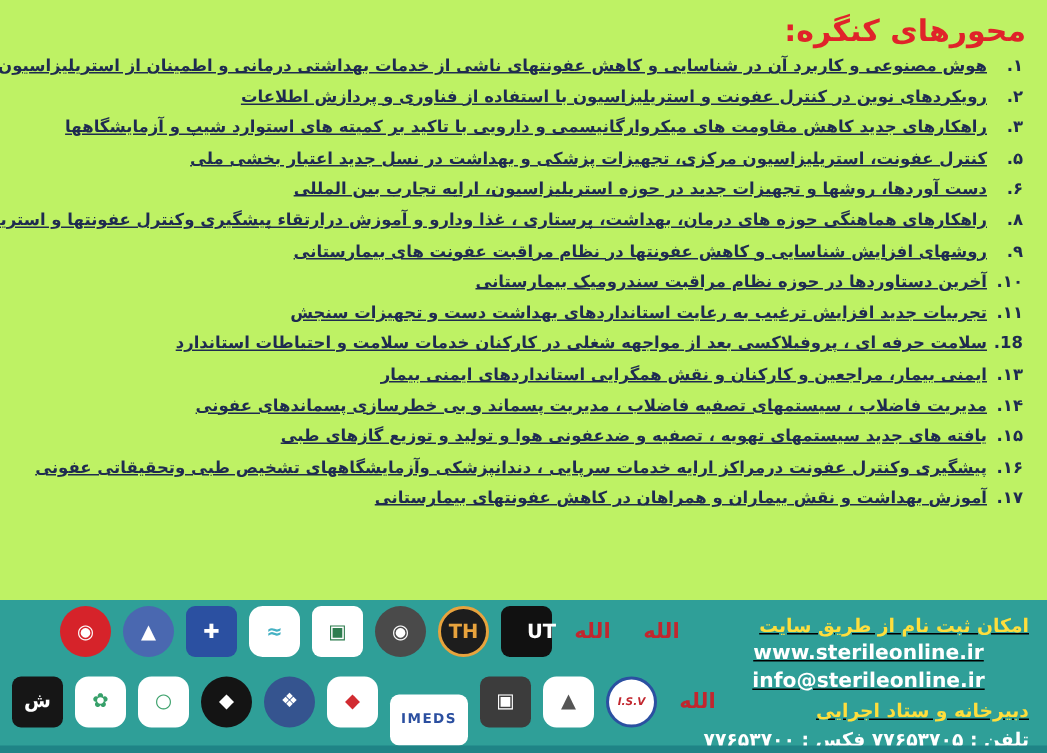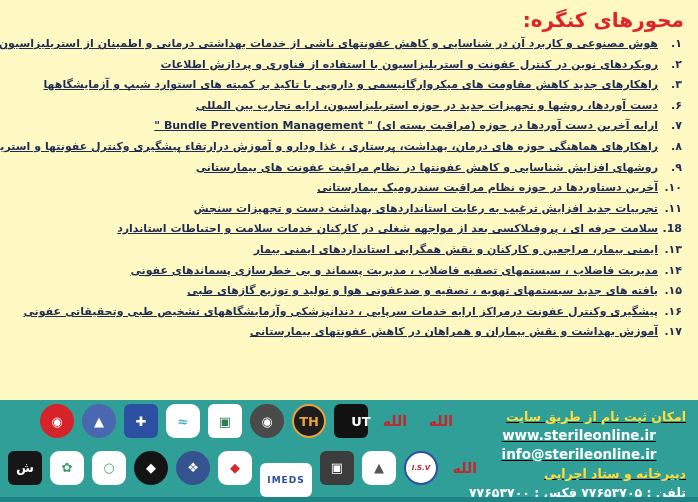--- a/index.html
+++ b/index.html
@@ -1,18 +1,18 @@
 <!DOCTYPE html>
 <html lang="fa"><head>
 <meta charset="utf-8">
 <style>
   html,body{margin:0;padding:0;}
   .page{
     width:698px;height:502px;position:relative;overflow:hidden;
-    background:#fef9c3;direction:rtl;
+    background:#bef264;direction:rtl;
     font-family:"DejaVu Sans", sans-serif;
   }
   .title{
     margin:8px 14px 2px 0;text-align:right;
     font-size:20px;font-weight:bold;color:#e0232a;letter-spacing:-0.5px;
   }
   ol.topics{list-style:none;margin:2px 0 0 0;padding:0 16px 0 4px;}
   ol.topics li{
     font-size:11px;font-weight:bold;color:#1f2b50;
     line-height:20.6px;white-space:nowrap;text-align:right;text-decoration:underline;
@@ -52,22 +52,22 @@
 <body>
 
 <div class="page">
 
   <h1 class="title">محورهای کنگره:</h1>
 
   <ol class="topics">
     <li><span class="num">۱.</span><span>هوش مصنوعی و کاربرد آن در شناسایی و کاهش عفونتهای ناشی از خدمات بهداشتی درمانی و اطمینان از استریلیزاسیون</span></li>
     <li><span class="num">۲.</span><span>رویکردهای نوین در کنترل عفونت و استریلیزاسیون با استفاده از فناوری و پردازش اطلاعات</span></li>
     <li><span class="num">۳.</span><span>راهکارهای جدید کاهش مقاومت های میکروارگانیسمی و دارویی با تاکید بر کمیته های استوارد شیپ و آزمایشگاهها</span></li>
+    <li><span class="num">۵.</span><span>کنترل عفونت، استریلیزاسیون مرکزی، تجهیزات پزشکی و بهداشت در نسل جدید اعتبار بخشی ملی</span></li>
     <li><span class="num">۶.</span><span>دست آوردها، روشها و تجهیزات جدید در حوزه استریلیزاسیون، ارایه تجارب بین المللی</span></li>
-    <li><span class="num">۷.</span><span>ارایه آخرین دست آوردها در حوزه  (مراقبت بسته ای) " Bundle Prevention Management "</span></li>
     <li><span class="num">۸.</span><span>راهکارهای هماهنگی حوزه های درمان، بهداشت، پرستاری ، غذا ودارو و آموزش درارتقاء پیشگیری وکنترل عفونتها و استریلیزاسیون</span></li>
     <li><span class="num">۹.</span><span>روشهای افزایش شناسایی و کاهش عفونتها در نظام مراقبت عفونت های بیمارستانی</span></li>
     <li><span class="num">۱۰.</span><span>آخرین دستاوردها در حوزه نظام مراقبت سندرومیک بیمارستانی</span></li>
     <li><span class="num">۱۱.</span><span>تجربیات جدید افزایش ترغیب به رعایت استانداردهای بهداشت دست و تجهیزات سنجش</span></li>
     <li><span class="num">18.</span><span>سلامت حرفه ای ، پروفیلاکسی بعد از مواجهه شغلی در کارکنان خدمات سلامت و احتیاطات استاندارد</span></li>
     <li><span class="num">۱۳.</span><span>ایمنی بیمار، مراجعین  و کارکنان و نقش همگرایی استانداردهای ایمنی بیمار</span></li>
     <li><span class="num">۱۴.</span><span>مدیریت فاضلاب ، سیستمهای تصفیه فاضلاب ، مدیریت پسماند و بی خطرسازی پسماندهای عفونی</span></li>
     <li><span class="num">۱۵.</span><span>یافته های جدید سیستمهای تهویه ، تصفیه و ضدعفونی هوا و تولید و توزیع گازهای طبی</span></li>
     <li><span class="num">۱۶.</span><span>پیشگیری وکنترل عفونت درمراکز ارایه خدمات سرپایی ، دندانپزشکی وآزمایشگاههای تشخیص طبی وتحقیقاتی عفونی</span></li>
     <li><span class="num">۱۷.</span><span>آموزش بهداشت  و نقش بیماران و همراهان در کاهش عفونتهای بیمارستانی</span></li>

